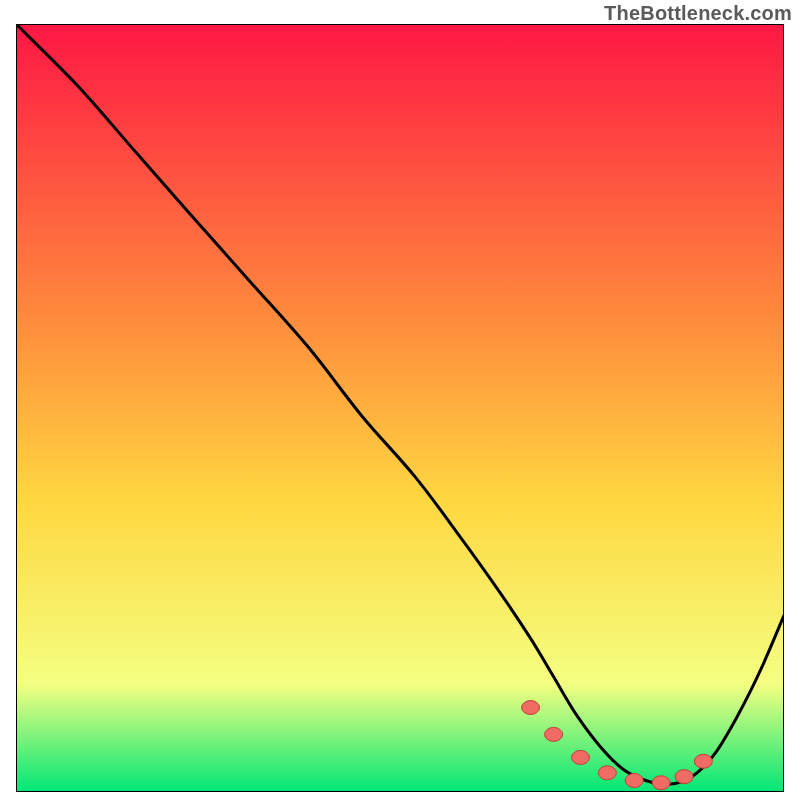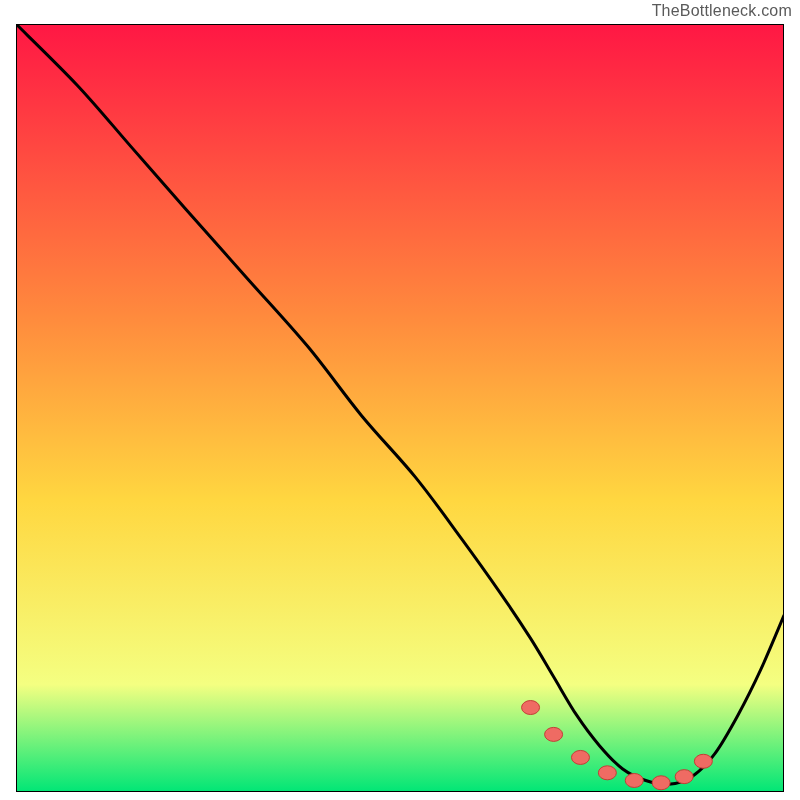--- a/index.html
+++ b/index.html
@@ -9,23 +9,23 @@
     height: 800px;
     position: relative;
     font-family: Arial, Helvetica, sans-serif;
     background: #ffffff;
     overflow: hidden;
   }
   .attribution {
     position: absolute;
     top: 2px;
     right: 8px;
-    font-size: 16px;
+    font-size: 20px;
     color: #5a5a5a;
-    font-weight: 400;
+    font-weight: 700;
     letter-spacing: 0.2px;
   }
   .plot {
     position: absolute;
     top: 24px;
     left: 16px;
     width: 768px;
     height: 768px;
   }
   .plot svg {

